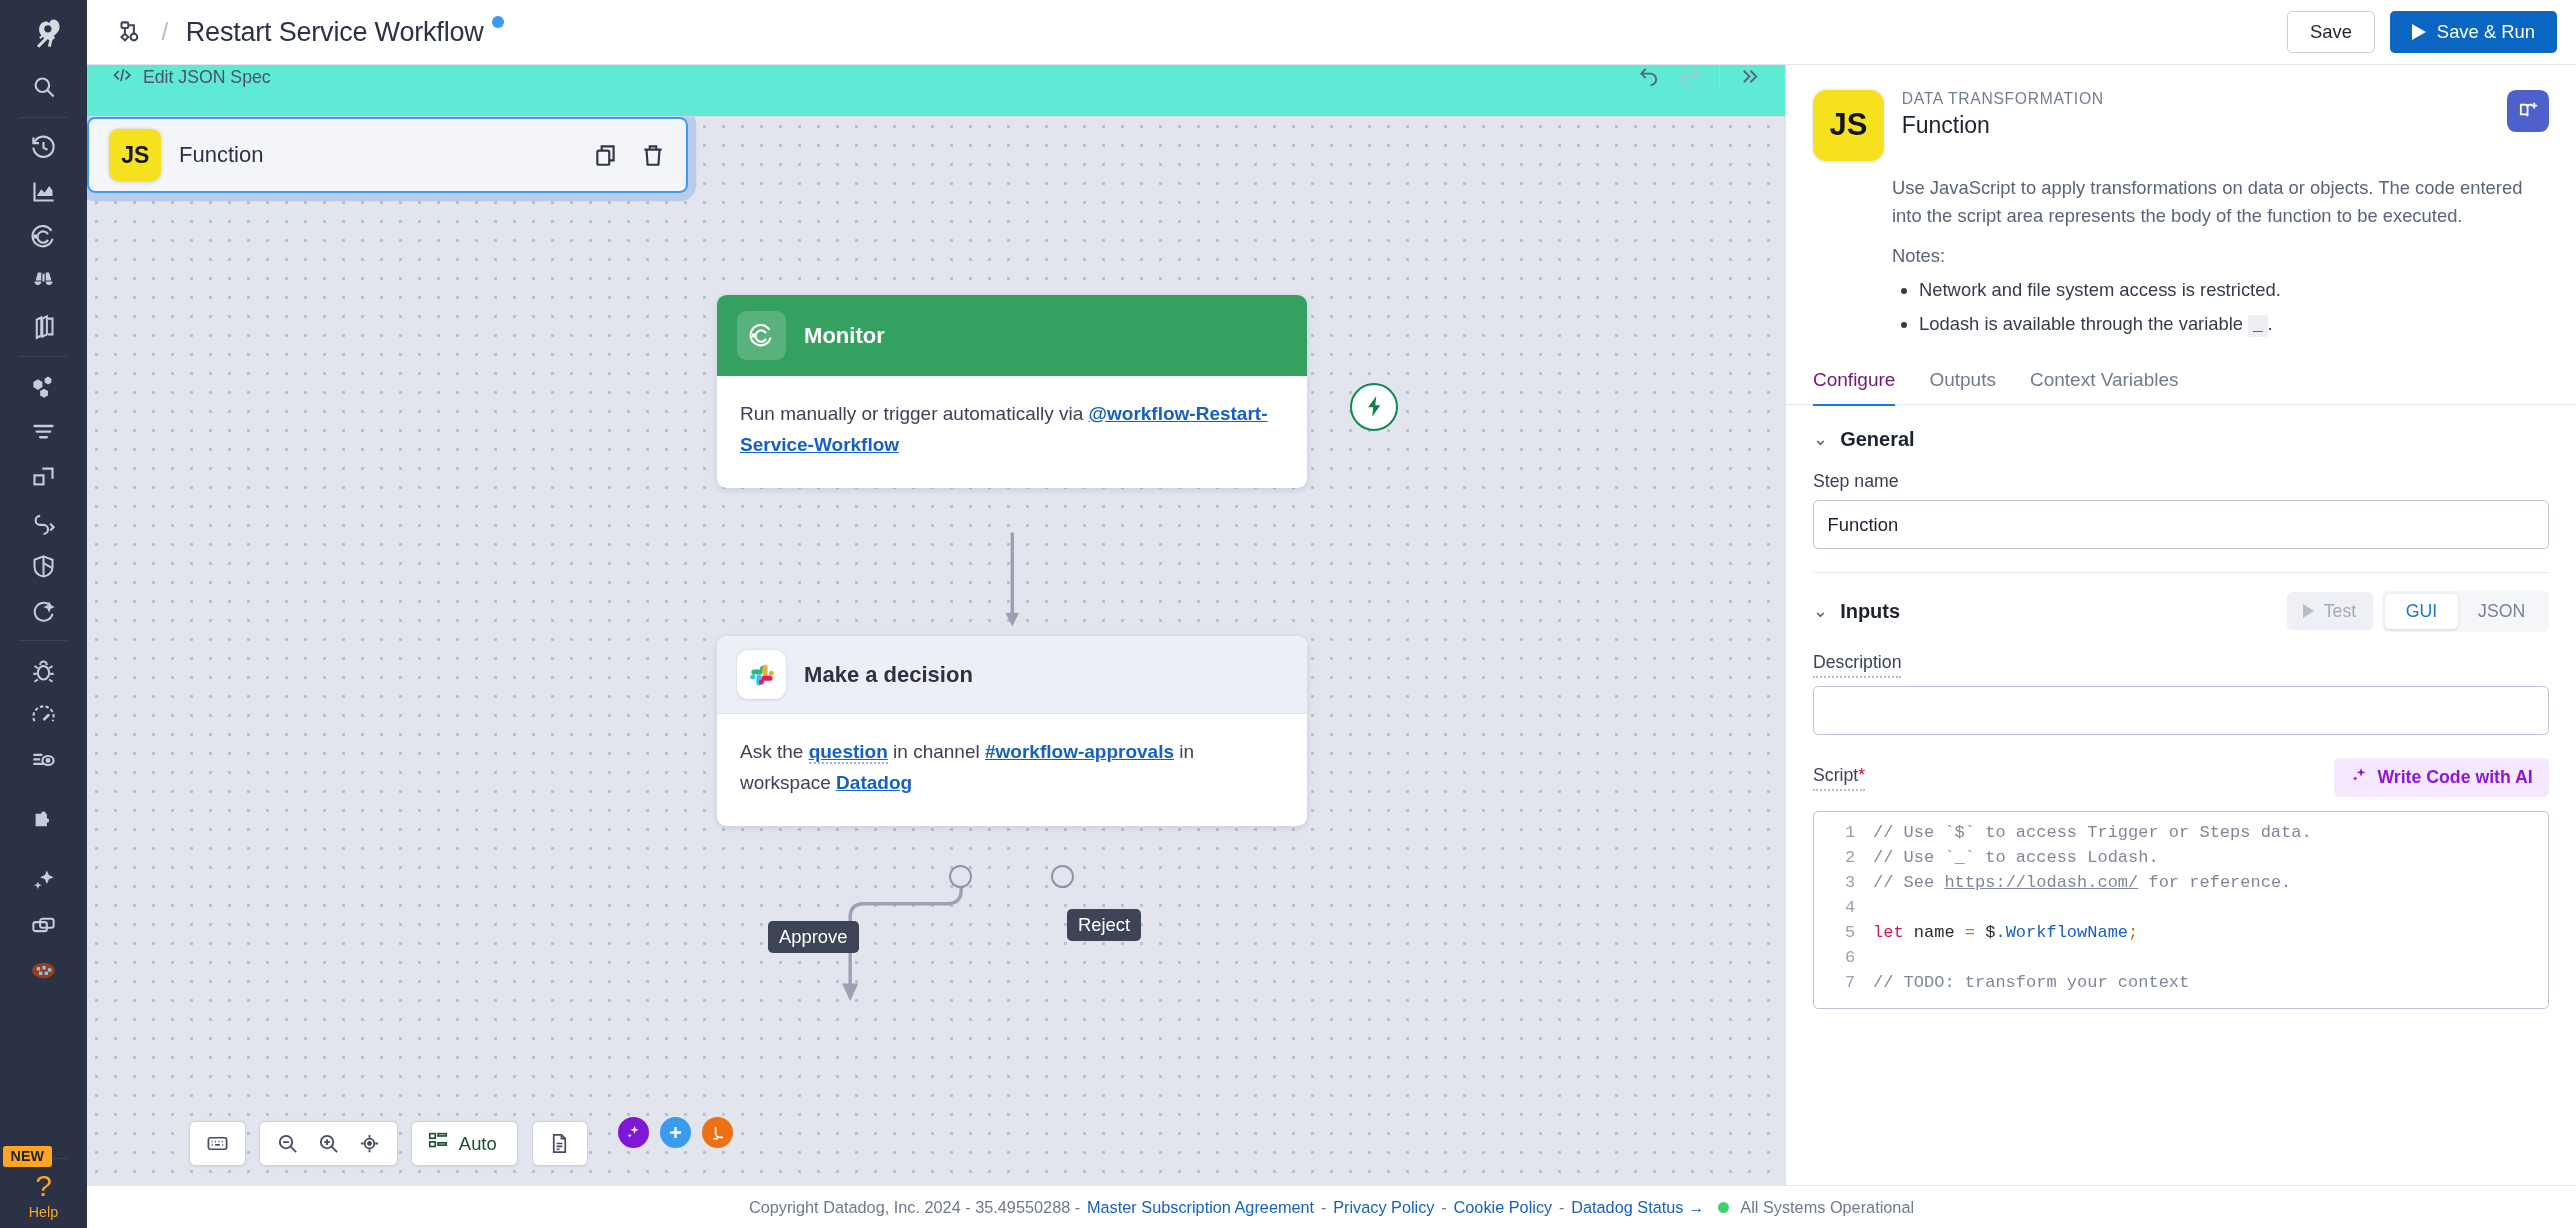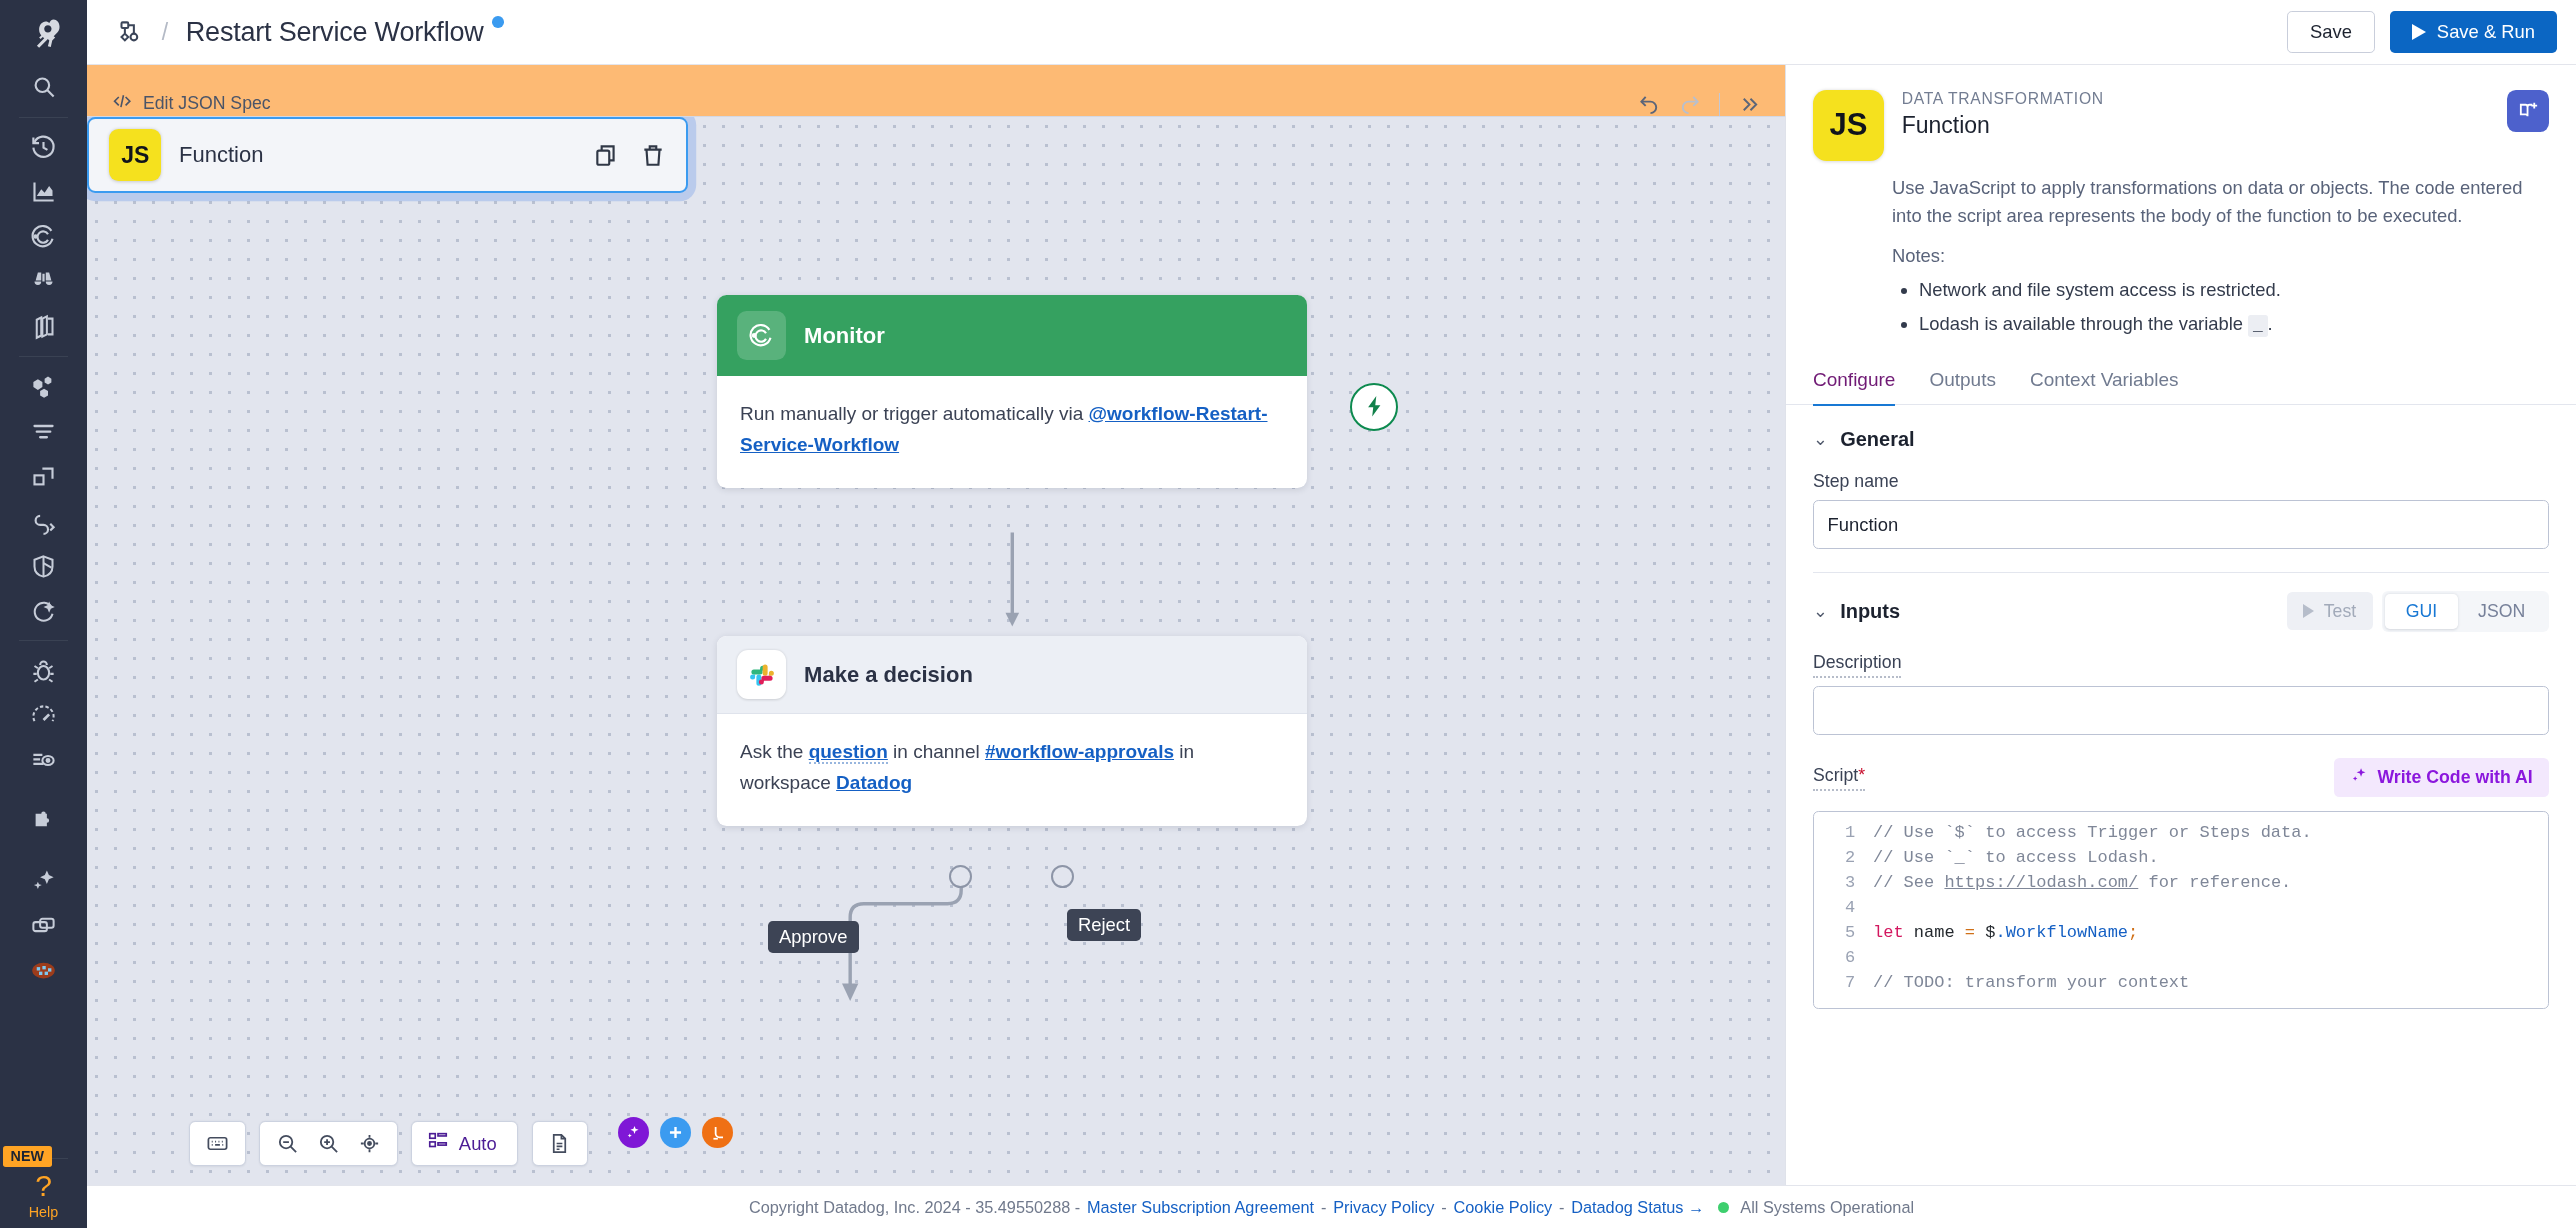--- a/index.html
+++ b/index.html
@@ -57,21 +57,21 @@
     display: flex; align-items: center; gap: 11px;
   }
   .play-tri { width:0;height:0;border-left:14.3px solid #fff;border-top:8.9px solid transparent;border-bottom:8.9px solid transparent; }
 
   
   .bodyrow { flex: 1 1 auto; display: flex; min-height: 0; }
 
   
   .canvasside { flex: 1 1 auto; display: flex; flex-direction: column; min-width: 0; position: relative; }
   .canvastool {
-    height: 52px; background: #fdba74; display: flex; align-items: flex-end;
+    height: 52px; background: #5eead4; display: flex; align-items: flex-start;
     padding: 0 24.5px 0 24.5px; flex: 0 0 52px; border-bottom: 0.7px solid #d3d8e4;
   }
   .jsonspec { display: flex; align-items: center; gap: 11px; color: #4a5468; font-size: 17.7px; cursor: pointer; }
   .ct-spacer { flex: 1 1 auto; }
   .ct-ic { color: #5b6579; margin-left: 17.7px; display:flex; align-items:center; cursor:pointer;}
   .ct-ic.disabled { color: #b8bfcd; }
   .ct-vsep { width:0.7px; height:23px; background:#c2c8d6; margin-left:17.7px; }
 
   .canvas {
     flex: 1 1 auto; position: relative; overflow: hidden;
@@ -121,21 +121,21 @@
 
   .conn-dot { position:absolute; width:23px; height:23px; border-radius:50%; background:#e2e5ee; border:2.7px solid #8d95a7; }
   .branch-lbl {
     position:absolute; background:#3d4455; color:#fff; font-size:18.4px;
     padding: 4.8px 11px; border-radius: 4.8px; white-space:nowrap;
   }
 
   .bottomtools { position:absolute; left:102px; bottom:19px; display:flex; align-items:center; gap:13.6px; }
   .bt-grp { background:#fff; border:0.7px solid #ccd2e0; border-radius:6.1px; height:45px; display:flex; align-items:center; padding: 0 6.8px; box-shadow:0 0.7px 2px rgba(40,50,80,.08);}
   .bt-btn { width:41px; height:44px; display:flex; align-items:center; justify-content:center; color:#444c5e; cursor:pointer; }
-  .bt-auto { font-size:18.4px; color:#4c1d95; display:flex; align-items:center; gap:9.5px; padding:0 13.6px 0 8.2px; cursor:pointer;}
+  .bt-auto { font-size:18.4px; color:#14532d; display:flex; align-items:center; gap:9.5px; padding:0 13.6px 0 8.2px; cursor:pointer;}
 
   
   .rightpanel {
     width: 791px; flex: 0 0 791px; background: #fff; border-left: 0.7px solid #dfe2ea;
     display:flex; flex-direction:column; min-height:0; position:relative;
   }
   .rp-head { padding: 24.5px 27px 0 27px; display:flex; }
   .rp-js { width:71px;height:71px;border-radius:13.6px;background:#f5e11e;display:flex;align-items:center;justify-content:center;
            font-weight:bold;font-size:31px;color:#11141c; flex:0 0 71px; box-shadow:0 0.7px 3.4px rgba(0,0,0,.15);}
   .rp-ht { margin-left: 17.7px; flex: 1 1 auto; min-width:0; }

